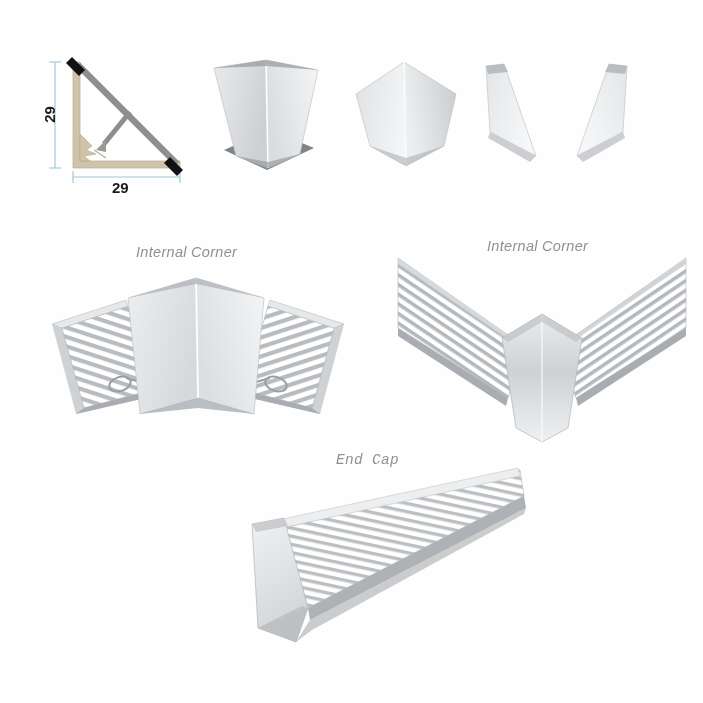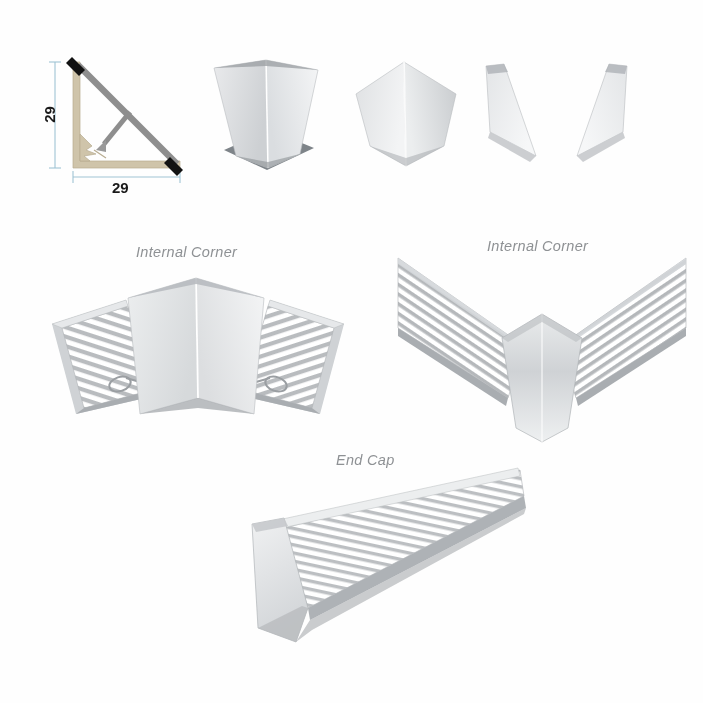--- a/index.html
+++ b/index.html
@@ -157,21 +157,21 @@
         </linearGradient>
       </defs>
       <path d="M60,8 L42,6 L10,98 L56,74 Z" fill="url(#capR)" stroke="#b9bcbf" stroke-width="0.6"></path>
       <path d="M60,8 L42,6 L38,14 L58,16 Z" fill="#aeb2b6" opacity="0.8"></path>
       <path d="M56,74 L10,98 L16,104 L58,80 Z" fill="#c3c6c9" opacity="0.85"></path>
     </svg>
   </div>
 
   <div class="caption" style="left:136px; top:244px;">Internal Corner</div>
   <div class="caption" style="left:487px; top:238px;">Internal Corner</div>
-  <div class="caption" style="left:336px; top:452px;">End Cap</div>
+  <div class="caption" style="left:336px; top:452px;font-family:Liberation Mono, monospace;">End Cap</div>
 
   <div class="piece" style="left:48px; top:272px; width:300px; height:155px;">
     <svg width="300" height="155" viewBox="0 0 300 155">
       <defs>
         <pattern id="ribsLeftIC" width="9" height="9" patternUnits="userSpaceOnUse" patternTransform="rotate(18)">
           <rect width="9" height="9" fill="#ffffff"></rect>
           <rect width="9" height="4.2" fill="#b9bcbf"></rect>
         </pattern>
         <pattern id="ribsRightIC" width="9" height="9" patternUnits="userSpaceOnUse" patternTransform="rotate(-18)">
           <rect width="9" height="9" fill="#ffffff"></rect>

